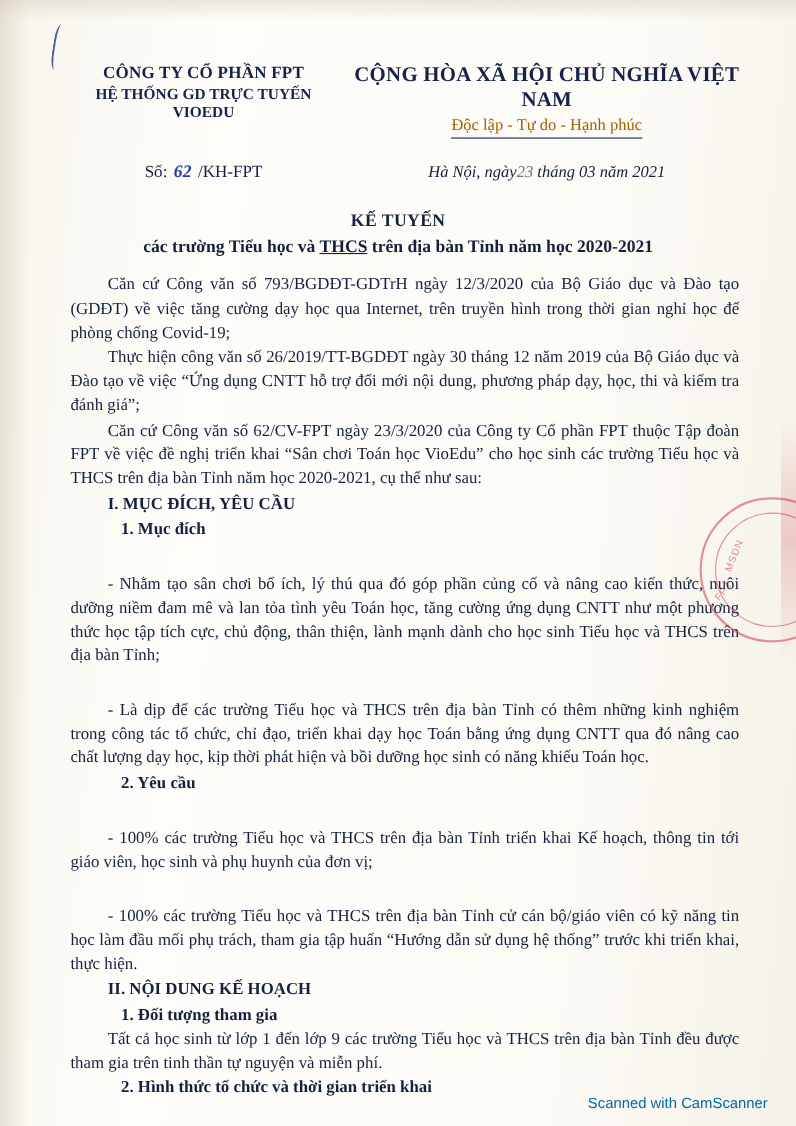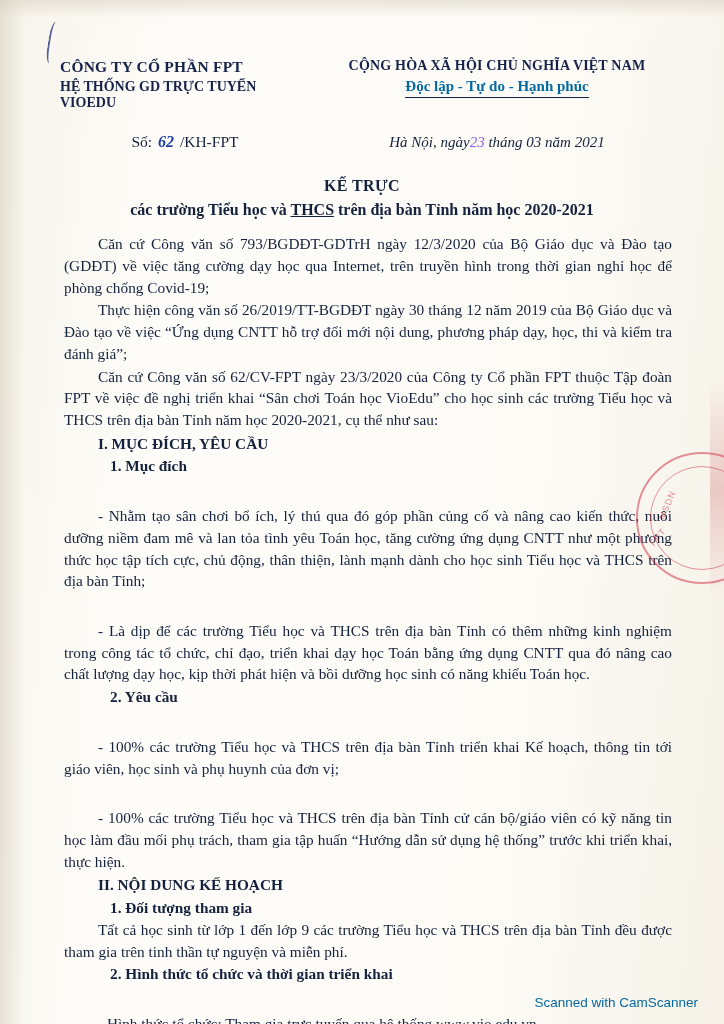--- a/index.html
+++ b/index.html
@@ -44,52 +44,52 @@
     height: 1024px;
   }
 
   
   .header {
     display: flex;
     padding: 58px 40px 0 60px;
   }
   .header-left {
     width: 250px;
-    text-align: left;
+    text-align: center;
   }
   .header-right {
     flex: 1;
     text-align: center;
   }
   .org-line1 {
     font-size: 15.5px;
     font-weight: bold;
     letter-spacing: 0.2px;
     color: #16224a;
   }
   .org-line2 {
     font-size: 14px;
     font-weight: bold;
     margin-top: 3px;
     color: #16224a;
   }
   .nation-line1 {
-    font-size: 14px;
+    font-size: 19px;
     font-weight: bold;
     letter-spacing: 0.2px;
     color: #16224a;
   }
   .nation-line2 {
     font-size: 15px;
-    font-weight: bold;
+    font-weight: normal;
     margin-top: 4px;
     display: inline-block;
     border-bottom: 1.4px solid #16224a;
     padding-bottom: 2px;
-    color: #0369a1;
+    color: #a16207;
   }
   .subhead {
     display: flex;
     padding: 22px 40px 0 60px;
     align-items: baseline;
   }
   .doc-number {
     width: 250px;
     text-align: center;
     font-size: 15.5px;
@@ -101,21 +101,21 @@
     font-size: 16px;
     padding: 0 2px;
   }
   .place-date {
     flex: 1;
     text-align: center;
     font-size: 15px;
     font-style: italic;
   }
   .place-date .daynum {
-    color: #8b5cf6;
+    color: #737373;
     text-align: right;
   }
 
   
   .title-block {
     text-align: center;
     margin-top: 26px;
   }
   .title-main {
     font-size: 16px;
@@ -273,21 +273,21 @@
         <span class="num">62</span>
         <span>/KH-FPT</span>
       </div>
       <div class="place-date">
         <span>Hà Nội, ngày</span><span class="daynum">23</span>
         <span>tháng 03 năm 2021</span>
       </div>
     </div>
 
     <div class="title-block">
-      <div class="title-main">KẾ TRỰC</div>
+      <div class="title-main">KẾ TUYẾN</div>
       <div class="title-sub2">
         <span>các trường Tiểu học và </span><span class="u">THCS</span><span> trên địa bàn Tỉnh năm học 2020-2021</span>
       </div>
     </div>
 
     <div class="body">
       <div class="para">Căn cứ Công văn số 793/BGDĐT-GDTrH ngày 12/3/2020 của Bộ Giáo dục và Đào tạo (GDĐT) về việc tăng cường dạy học qua Internet, trên truyền hình trong thời gian nghỉ học để phòng chống Covid-19;</div>
       <div class="para">Thực hiện công văn số 26/2019/TT-BGDĐT ngày 30 tháng 12 năm 2019 của Bộ Giáo dục và Đào tạo về việc “Ứng dụng CNTT hỗ trợ đổi mới nội dung, phương pháp dạy, học, thi và kiểm tra đánh giá”;</div>
       <div class="para">Căn cứ Công văn số 62/CV-FPT ngày 23/3/2020 của Công ty Cổ phần FPT thuộc Tập đoàn FPT về việc đề nghị triển khai “Sân chơi Toán học VioEdu” cho học sinh các trường Tiểu học và THCS trên địa bàn Tỉnh năm học 2020-2021, cụ thể như sau:</div>
 

